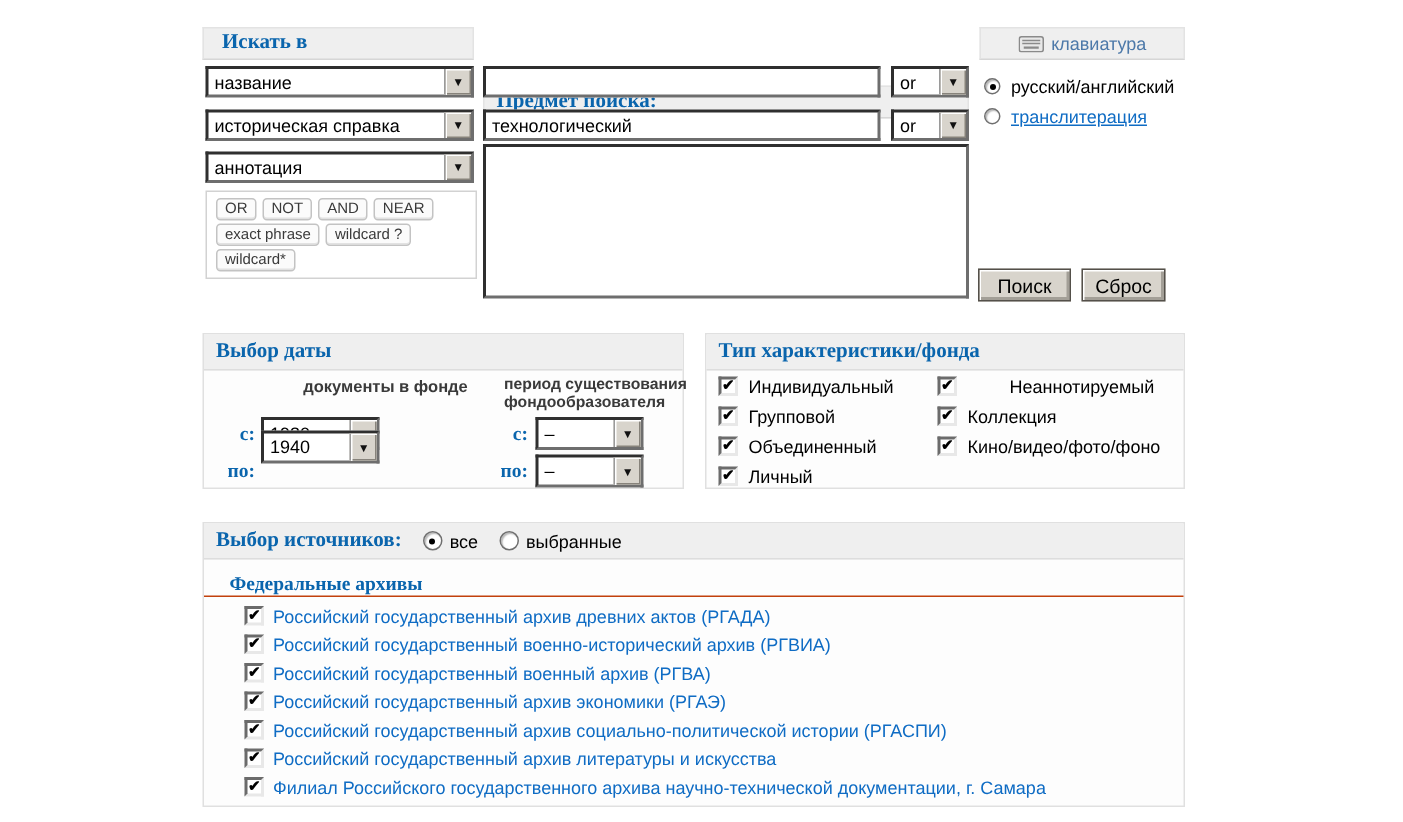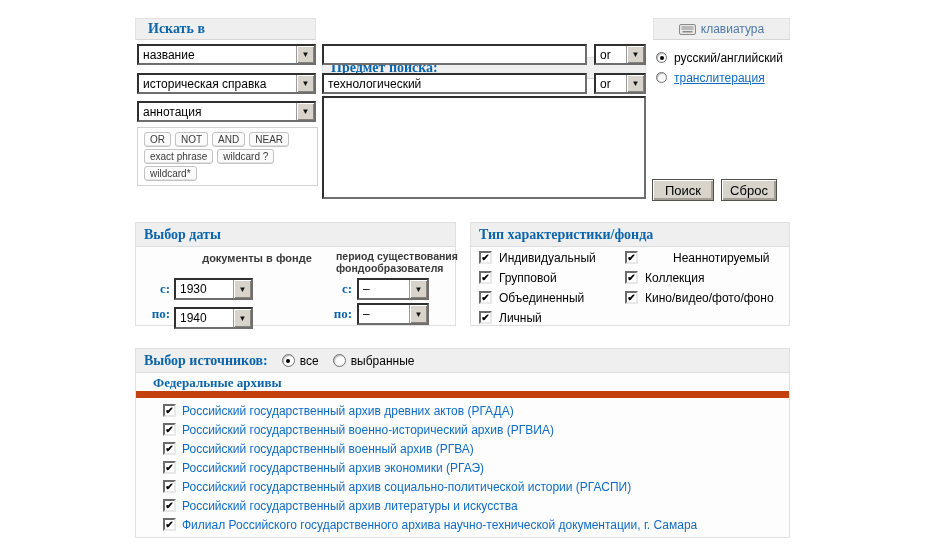--- a/index.html
+++ b/index.html
@@ -165,21 +165,21 @@
     <span class="abs smallbold" style="left:55px; top:29px; width:132px; text-align:center;">документы в фонде</span>
     <span class="abs smallbold" style="left:200px; top:27px; width:120px; text-align:center; font-size:10.5px;">период существования</span>
     <span class="abs smallbold" style="left:200px; top:39px; width:120px; text-align:left; font-size:10.5px;">фондообразователя</span>
 
     <span class="abs serif-head-sm" style="left:10px; top:58px; width:24px; text-align:right;">с:</span>
     <div class="abs winselect" style="left:38px; top:55px; width:79px; height:22px;">
       <span class="ws-text">1930</span>
       <span class="ws-btn"></span>
     </div>
     <span class="abs serif-head-sm" style="left:4px; top:83px; width:30px; text-align:right;">по:</span>
-    <div class="abs winselect" style="left:38px; top:84px; width:79px; height:22px;">
+    <div class="abs winselect" style="left:38px; top:64px; width:79px; height:22px;">
       <span class="ws-text">1940</span>
       <span class="ws-btn"></span>
     </div>
 
     <span class="abs serif-head-sm" style="left:192px; top:58px; width:24px; text-align:right;">с:</span>
     <div class="abs winselect" style="left:221px; top:55px; width:72px; height:22px;">
       <span class="ws-text">–</span>
       <span class="ws-btn"></span>
     </div>
     <span class="abs serif-head-sm" style="left:186px; top:83px; width:30px; text-align:right;">по:</span>
@@ -212,21 +212,21 @@
 
   <div class="abs panel" style="left:135px; top:348px; width:655px; height:190px;">
     <div class="strip">
       <span class="serif-head">Выбор источников:</span>
       <span class="radio checked" style="margin-left:14px;"></span>
       <span class="lbl" style="margin-left:5px;">все</span>
       <span class="radio" style="margin-left:14px;"></span>
       <span class="lbl" style="margin-left:5px;">выбранные</span>
     </div>
 
-    <div class="abs" style="left:0; right:0; top:26px; height:23px; border-bottom:7px solid #c2410c; display:flex; align-items:flex-start; padding-left:17px;">
+    <div class="abs" style="left:0; right:0; top:26px; height:23px; border-bottom:1px solid #c2410c; display:flex; align-items:flex-end; padding-left:17px;">
       <span class="serif-head-sm">Федеральные архивы</span>
     </div>
 
     <span class="abs cb checked" style="left:27px; top:55px;"></span>
     <span class="abs bluelink" style="left:46px; top:55px;">Российский государственный архив древних актов (РГАДА)</span>
 
     <span class="abs cb checked" style="left:27px; top:74px;"></span>
     <span class="abs bluelink" style="left:46px; top:74px;">Российский государственный военно-исторический архив (РГВИА)</span>
 
     <span class="abs cb checked" style="left:27px; top:93px;"></span>

